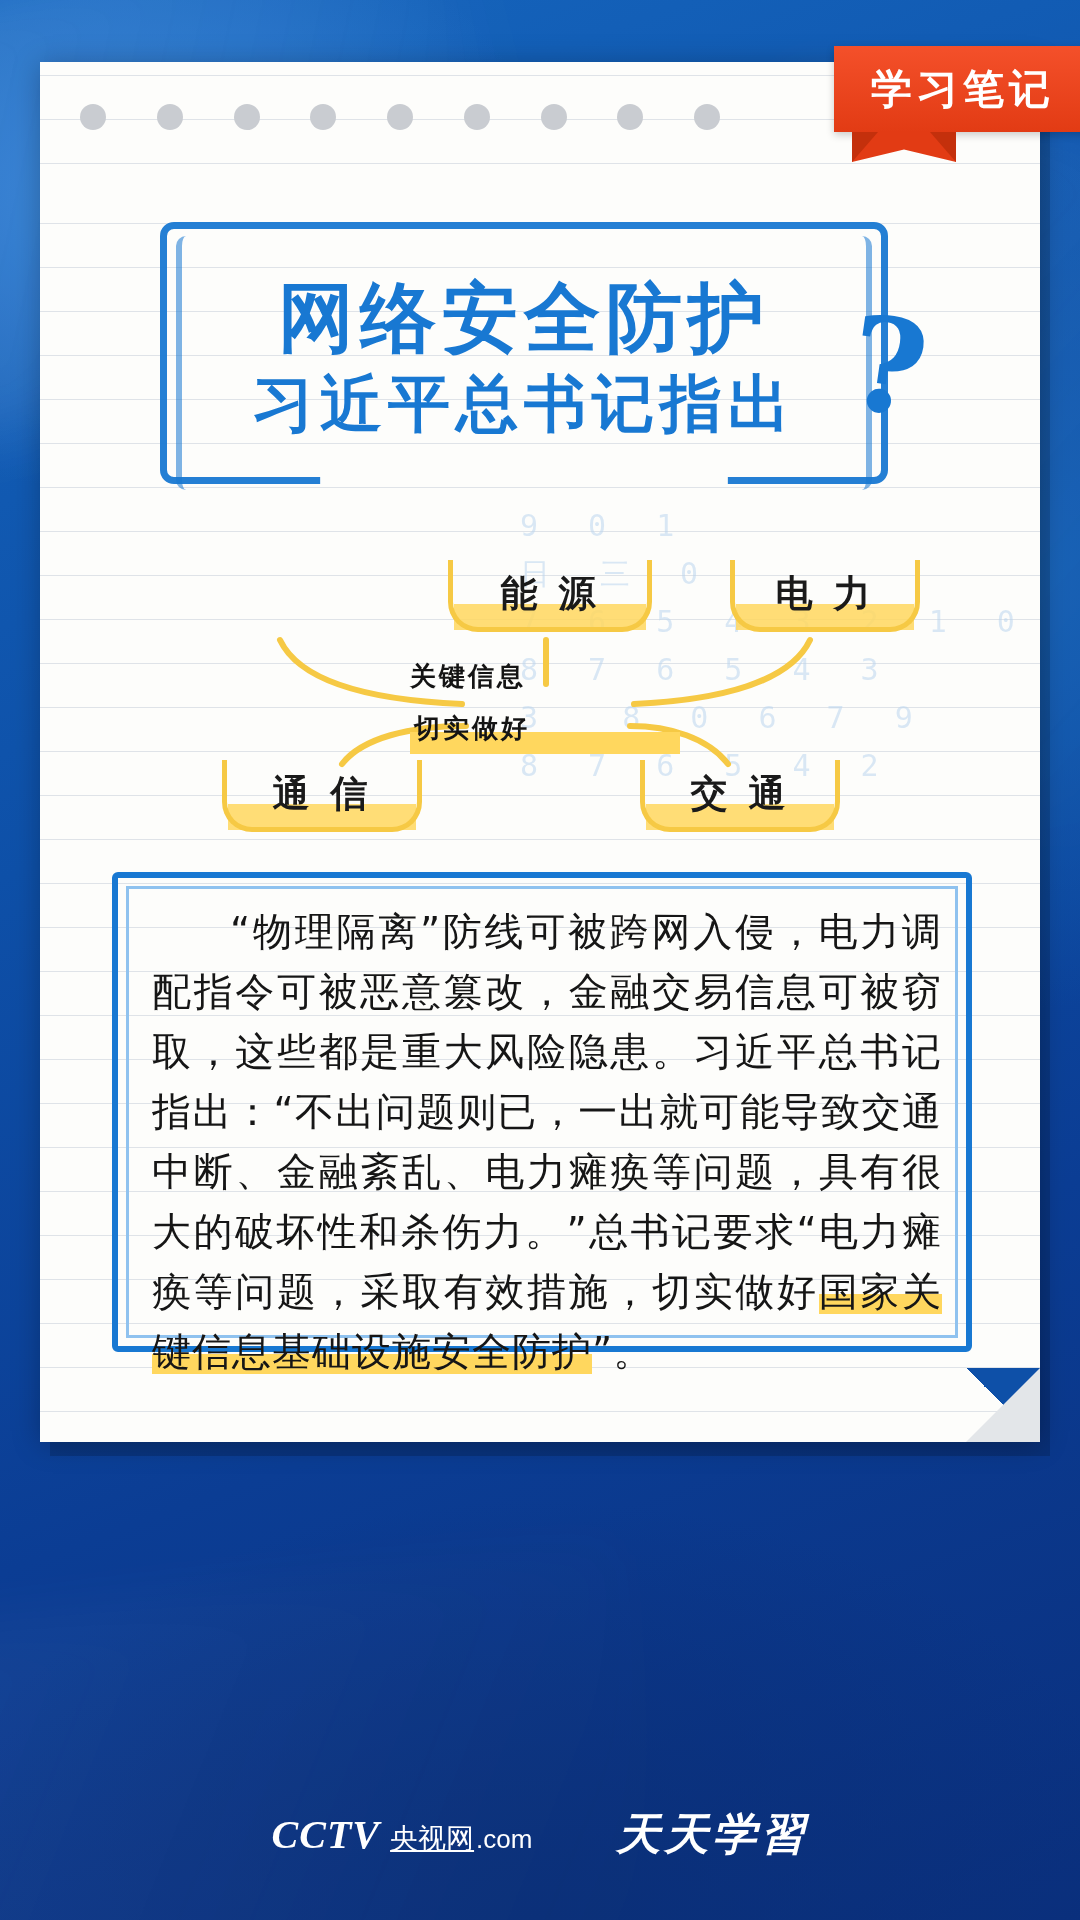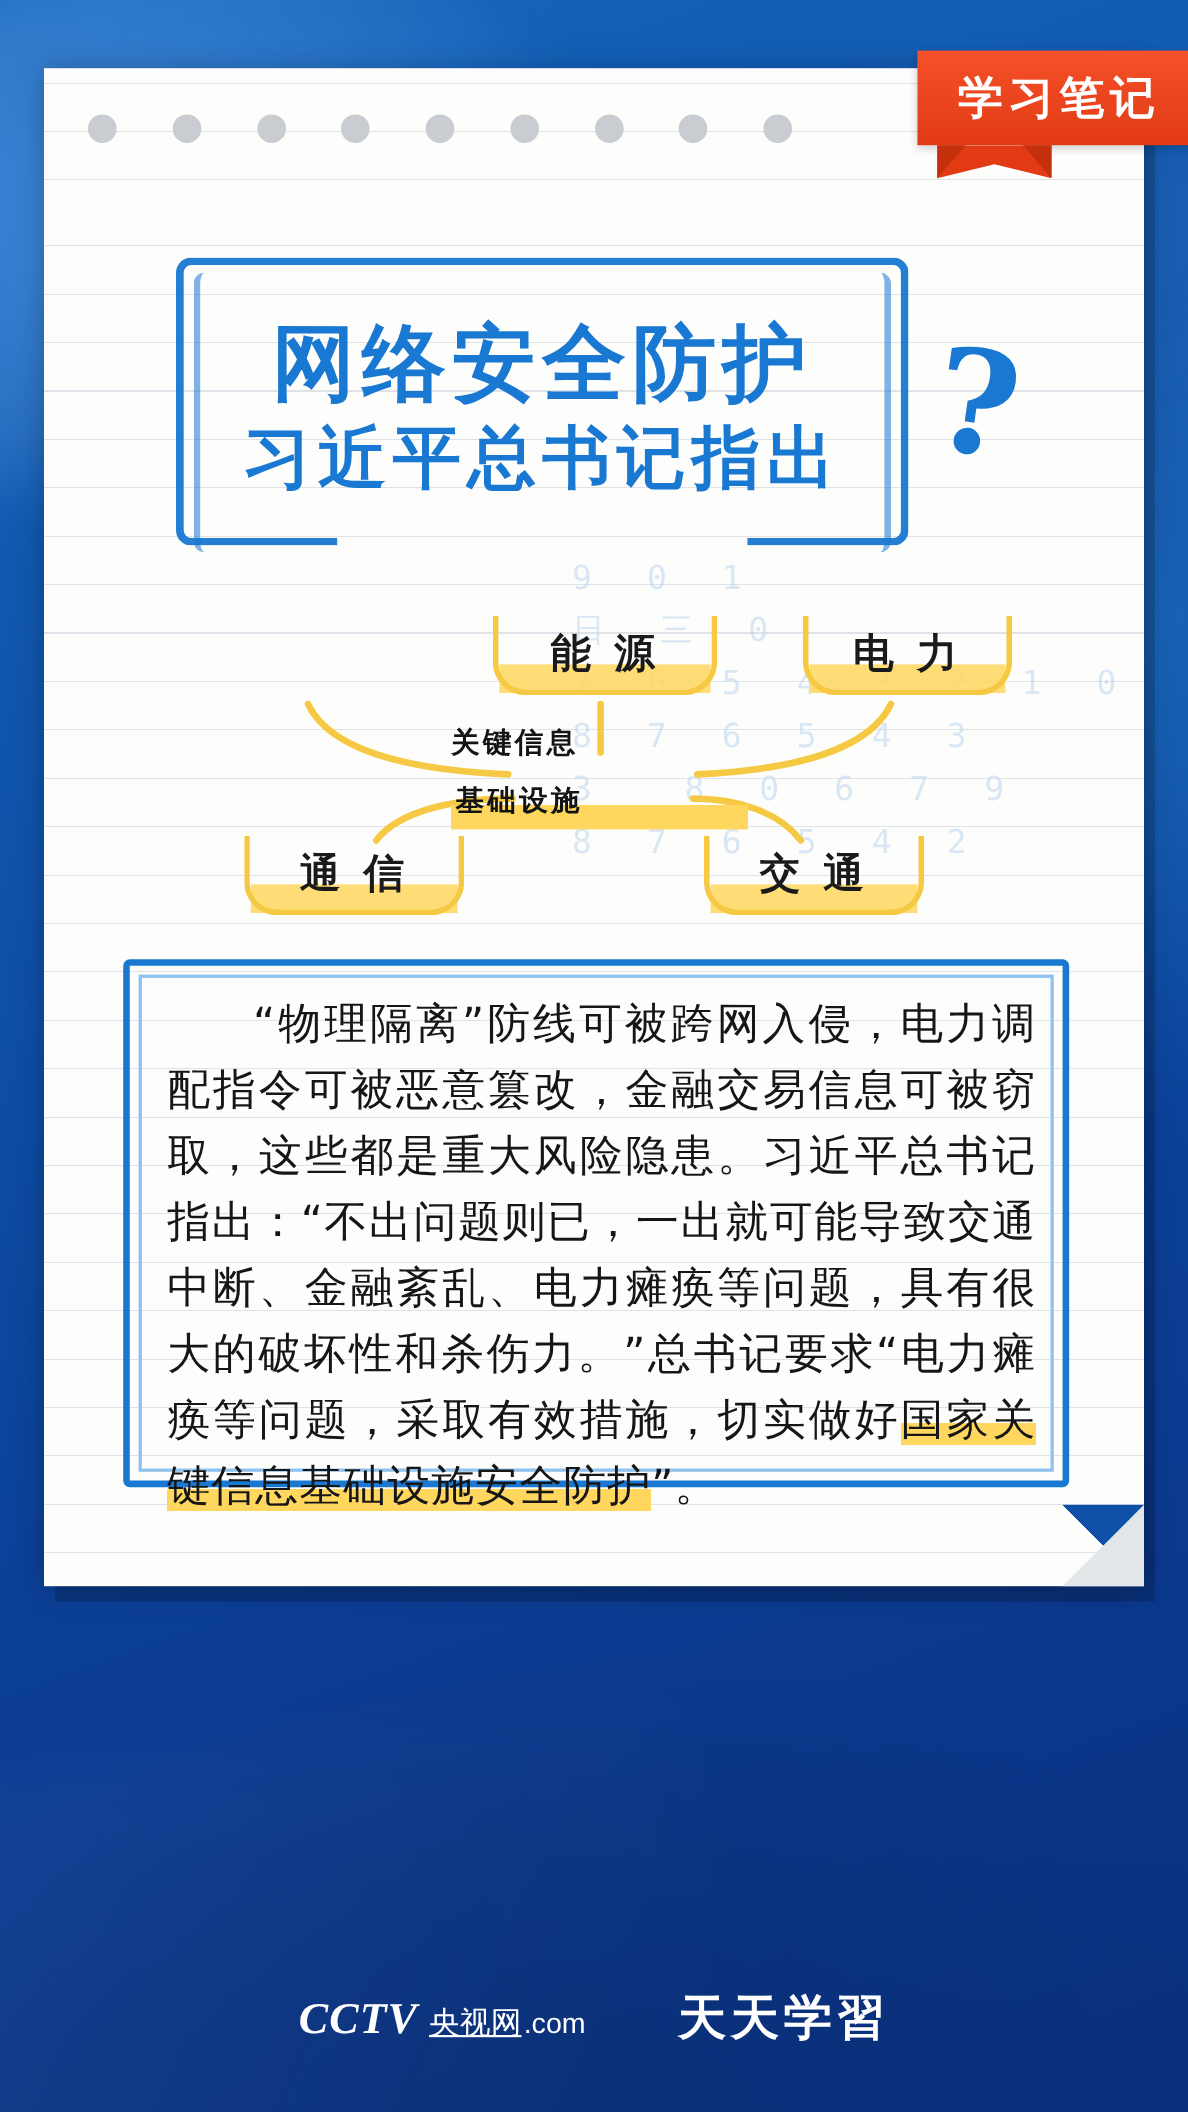--- a/index.html
+++ b/index.html
@@ -131,22 +131,22 @@
     width: 104px;
     height: 30px;
     background: #e23b14;
     clip-path: polygon(0 0, 100% 0, 100% 100%, 50% 58%, 0 100%);
   }
 
   
   #headline {
     position: absolute;
     left: 120px;
-    top: 172px;
-    width: 666px;
+    top: 160px;
+    width: 728px;
     height: 262px;
   }
   #headline .frame {
     position: absolute;
     inset: 0;
     border: 7px solid #1878d2;
     border-radius: 14px;
     clip-path: polygon(0 0, 100% 0, 100% 100%, 78% 100%, 78% 96%, 22% 96%, 22% 100%, 0 100%);
     opacity: .95;
   }
@@ -325,20 +325,21 @@
   }
   #footer .cctv .com {
     font-size: 26px;
     margin-left: 2px;
     font-family: "Liberation Sans", sans-serif;
   }
   #footer .study {
     color: #ffffff;
     font-size: 44px;
     font-weight: bold;
+    font-style: italic;
     letter-spacing: 4px;
     font-family: "DejaVu Serif", "Liberation Serif", serif;
   }
 </style>
 </head>
 <body>
 
 <div id="poster">
 
   <div class="bg-streak streak-a"></div>
@@ -400,21 +401,21 @@
         <span class="txt">通 信</span>
       </div>
       <div class="node" id="node-transport">
         <div class="shade"></div>
         <div class="brace"></div>
         <span class="txt">交 通</span>
       </div>
 
       <div id="center-node">
         <div>关键信息</div>
-        <div class="hl">基础设施</div>
+        <div class="hl">切实做好</div>
       </div>
     </div>
 
     <div id="textcard">
       <div class="inner"></div>
     </div>
     <div id="bodytext"><span>“物理隔离”防线可被跨网入侵，电力调配指令可被恶意篡改，金融交易信息可被窃取，这些都是重大风险隐患。习近平总书记指出：“不出问题则已，一出就可能导致交通中断、金融紊乱、电力瘫痪等问题，具有很大的破坏性和杀伤力。”总书记要求“电力瘫痪等问题，采取有效措施，切实做好</span><span class="hl">国家关键信息基础设施安全防护</span><span>”。</span></div>
 
     <div id="fold"></div>
   </div>

